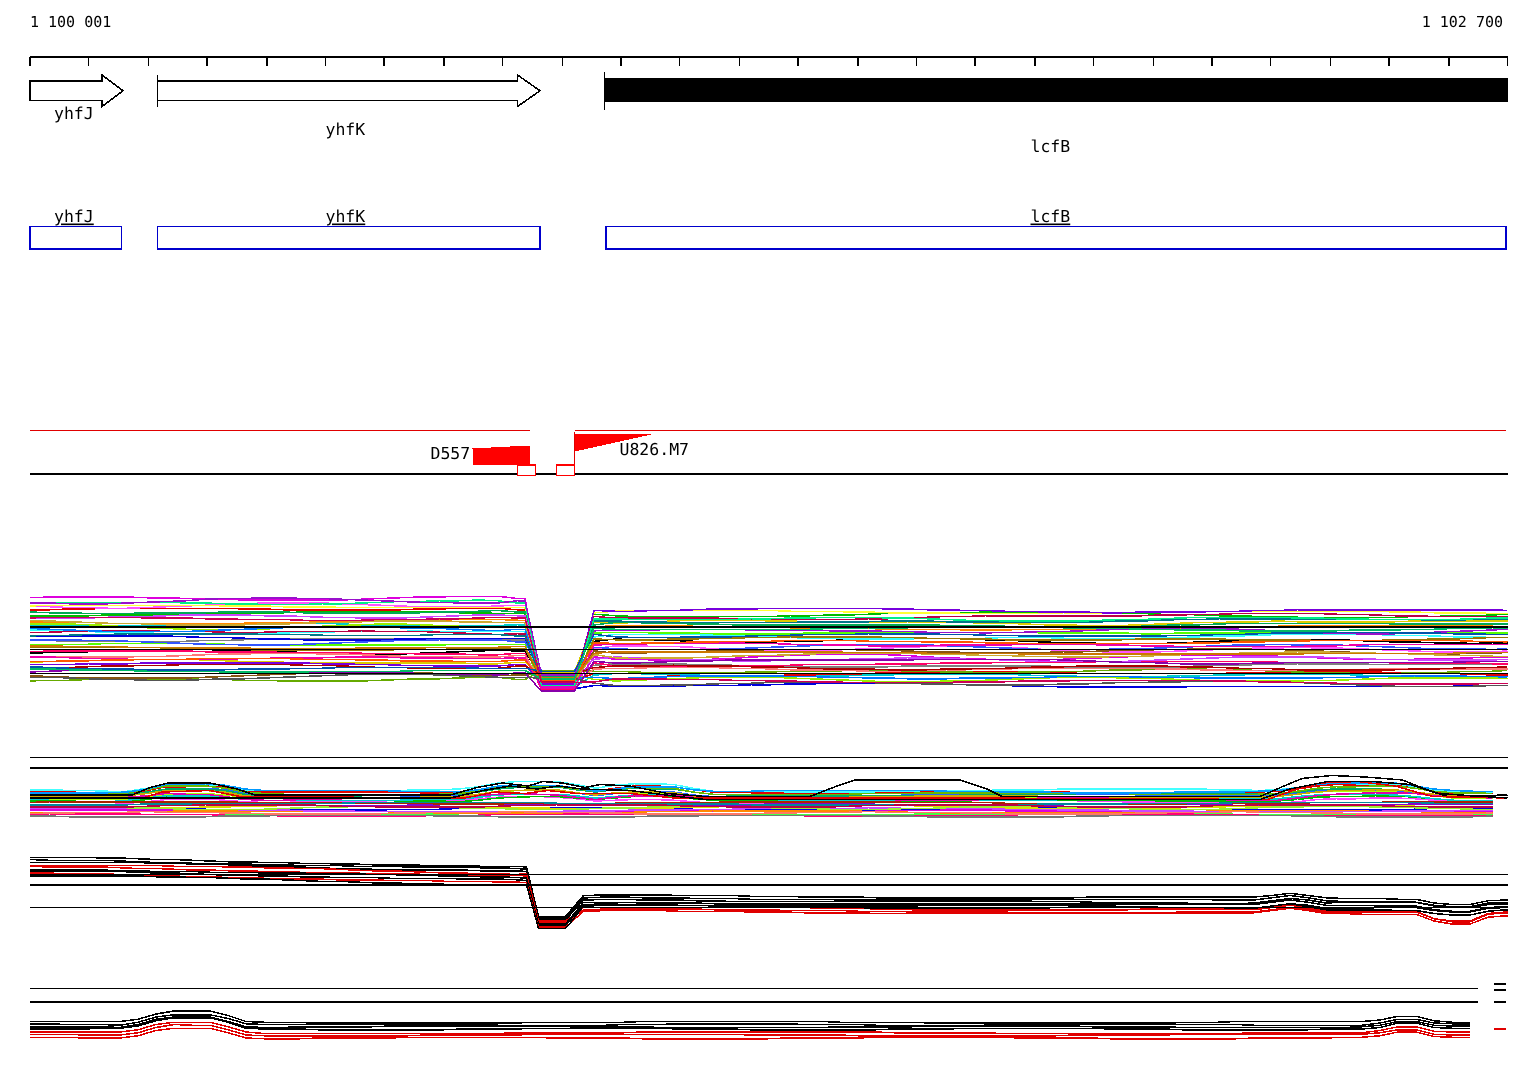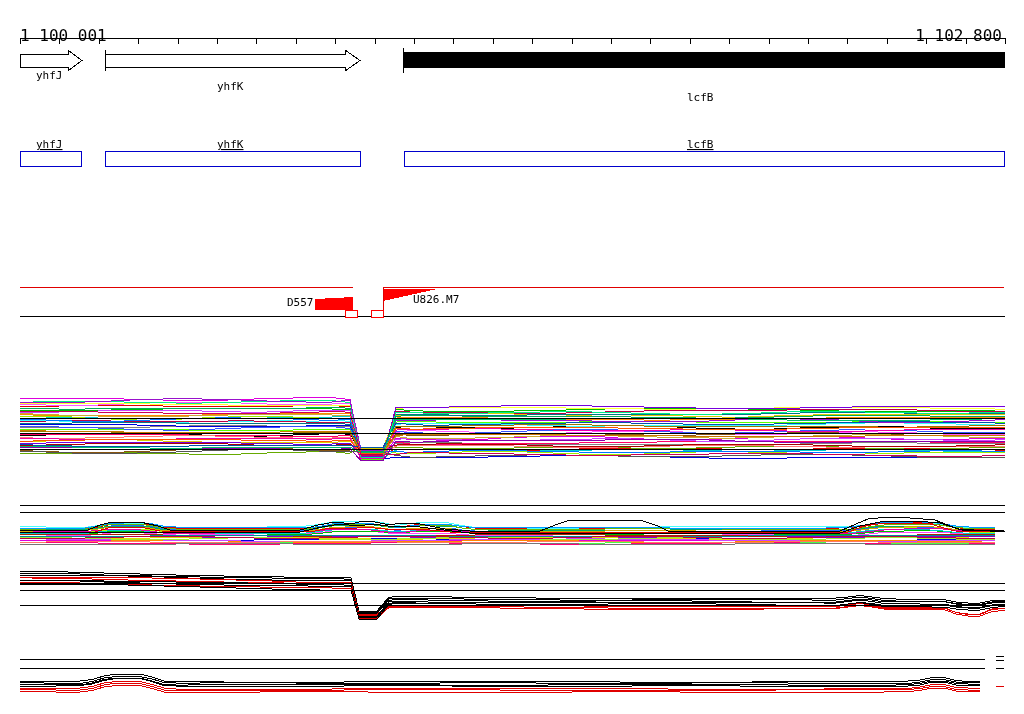--- a/index.html
+++ b/index.html
@@ -1,29 +1,29 @@
 <!DOCTYPE html>
 <html><head>
 <meta charset="utf-8">
 <style>
   html,body{margin:0;padding:0;background:#ffffff;}
   #app{position:relative;width:1024px;height:714px;background:#ffffff;overflow:hidden;
        font-family:"DejaVu Sans Mono","Liberation Mono",monospace;}
-  .coord{position:absolute;top:26px;font-size:16px;color:#000;white-space:pre;}
+  .coord{position:absolute;top:10px;font-size:10px;color:#000;white-space:pre;}
   #coord-left{left:20px;}
   #coord-right{right:22px;}
   svg{position:absolute;left:0;top:0;}
   svg text{font-family:"DejaVu Sans Mono","Liberation Mono",monospace;font-size:11px;fill:#000;}
 </style>
 </head>
 <body>
 
 <div id="app">
   <div id="coord-left" class="coord">1 100 001</div>
-  <div id="coord-right" class="coord">1 102 800</div>
+  <div id="coord-right" class="coord">1 102 700</div>
   <svg id="cv" width="1024" height="714" shape-rendering="crispEdges">
       <line x1="20" y1="38" x2="1005" y2="38" stroke="#000" stroke-width="1"></line>
       <line x1="20" y1="38" x2="20" y2="44" stroke="#000" stroke-width="1"></line>
       <line x1="59" y1="38" x2="59" y2="44" stroke="#000" stroke-width="1"></line>
       <line x1="99" y1="38" x2="99" y2="44" stroke="#000" stroke-width="1"></line>
       <line x1="138" y1="38" x2="138" y2="44" stroke="#000" stroke-width="1"></line>
       <line x1="178" y1="38" x2="178" y2="44" stroke="#000" stroke-width="1"></line>
       <line x1="217" y1="38" x2="217" y2="44" stroke="#000" stroke-width="1"></line>
       <line x1="256" y1="38" x2="256" y2="44" stroke="#000" stroke-width="1"></line>
       <line x1="296" y1="38" x2="296" y2="44" stroke="#000" stroke-width="1"></line>

